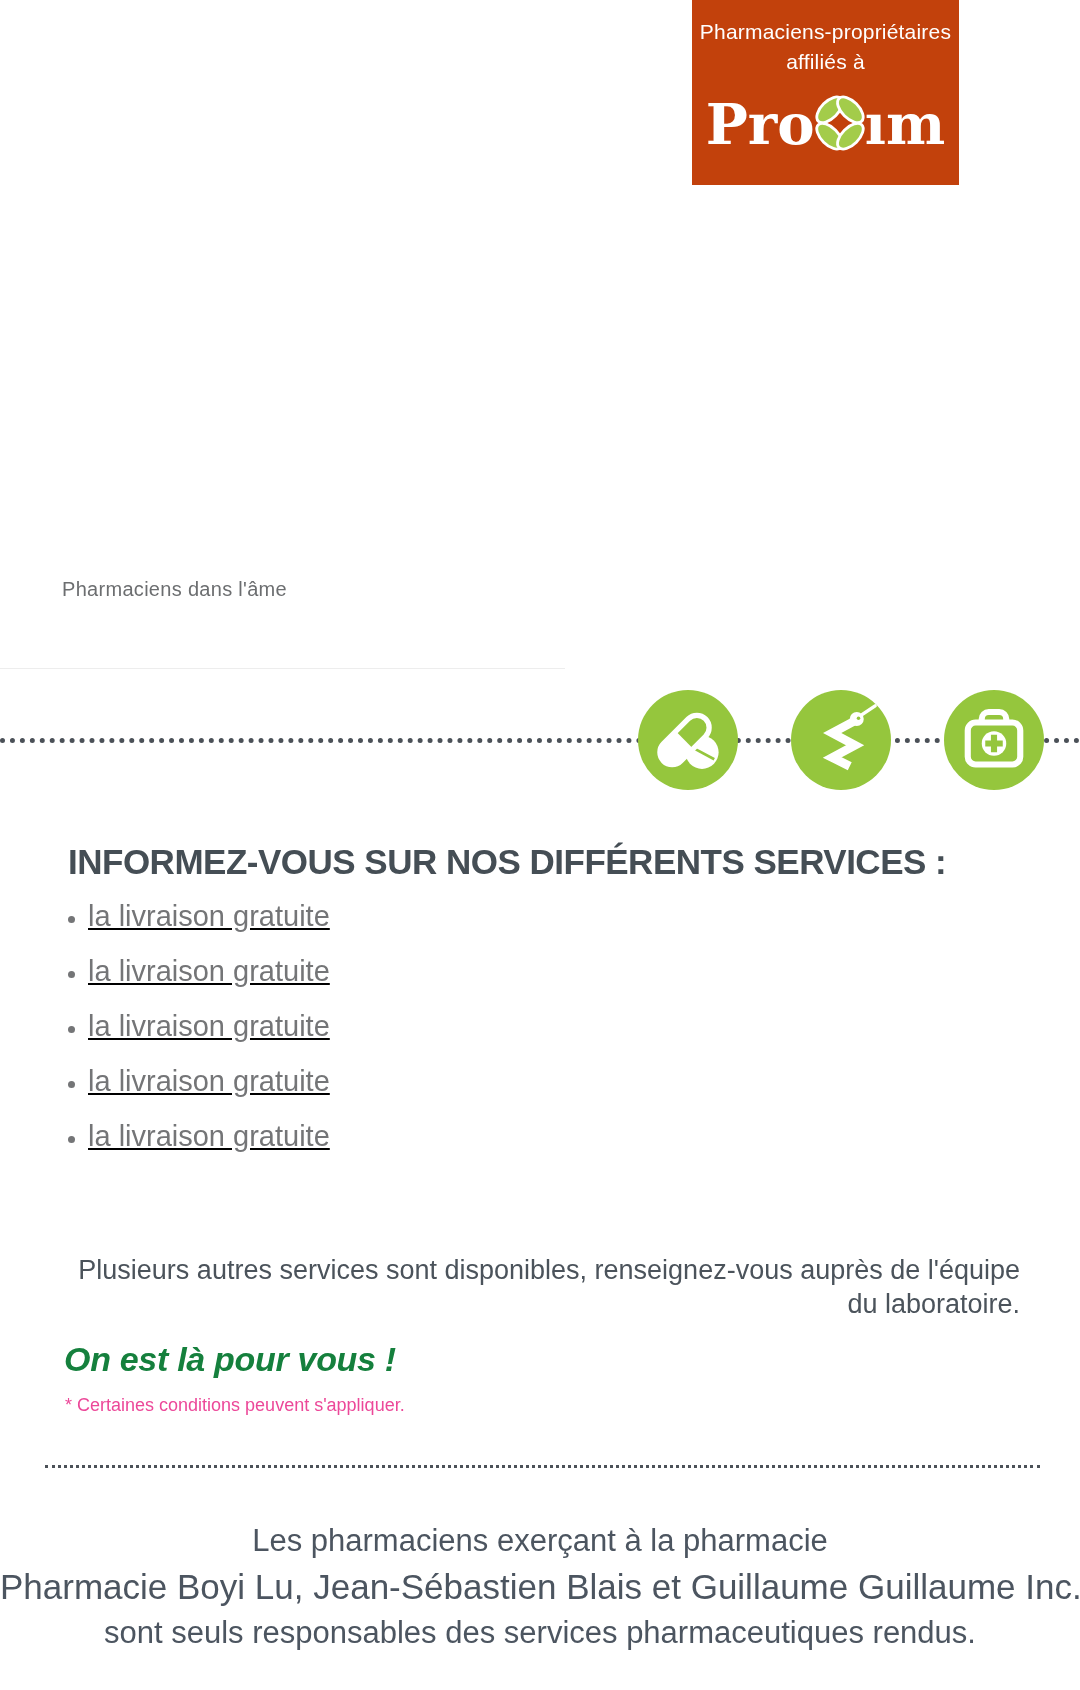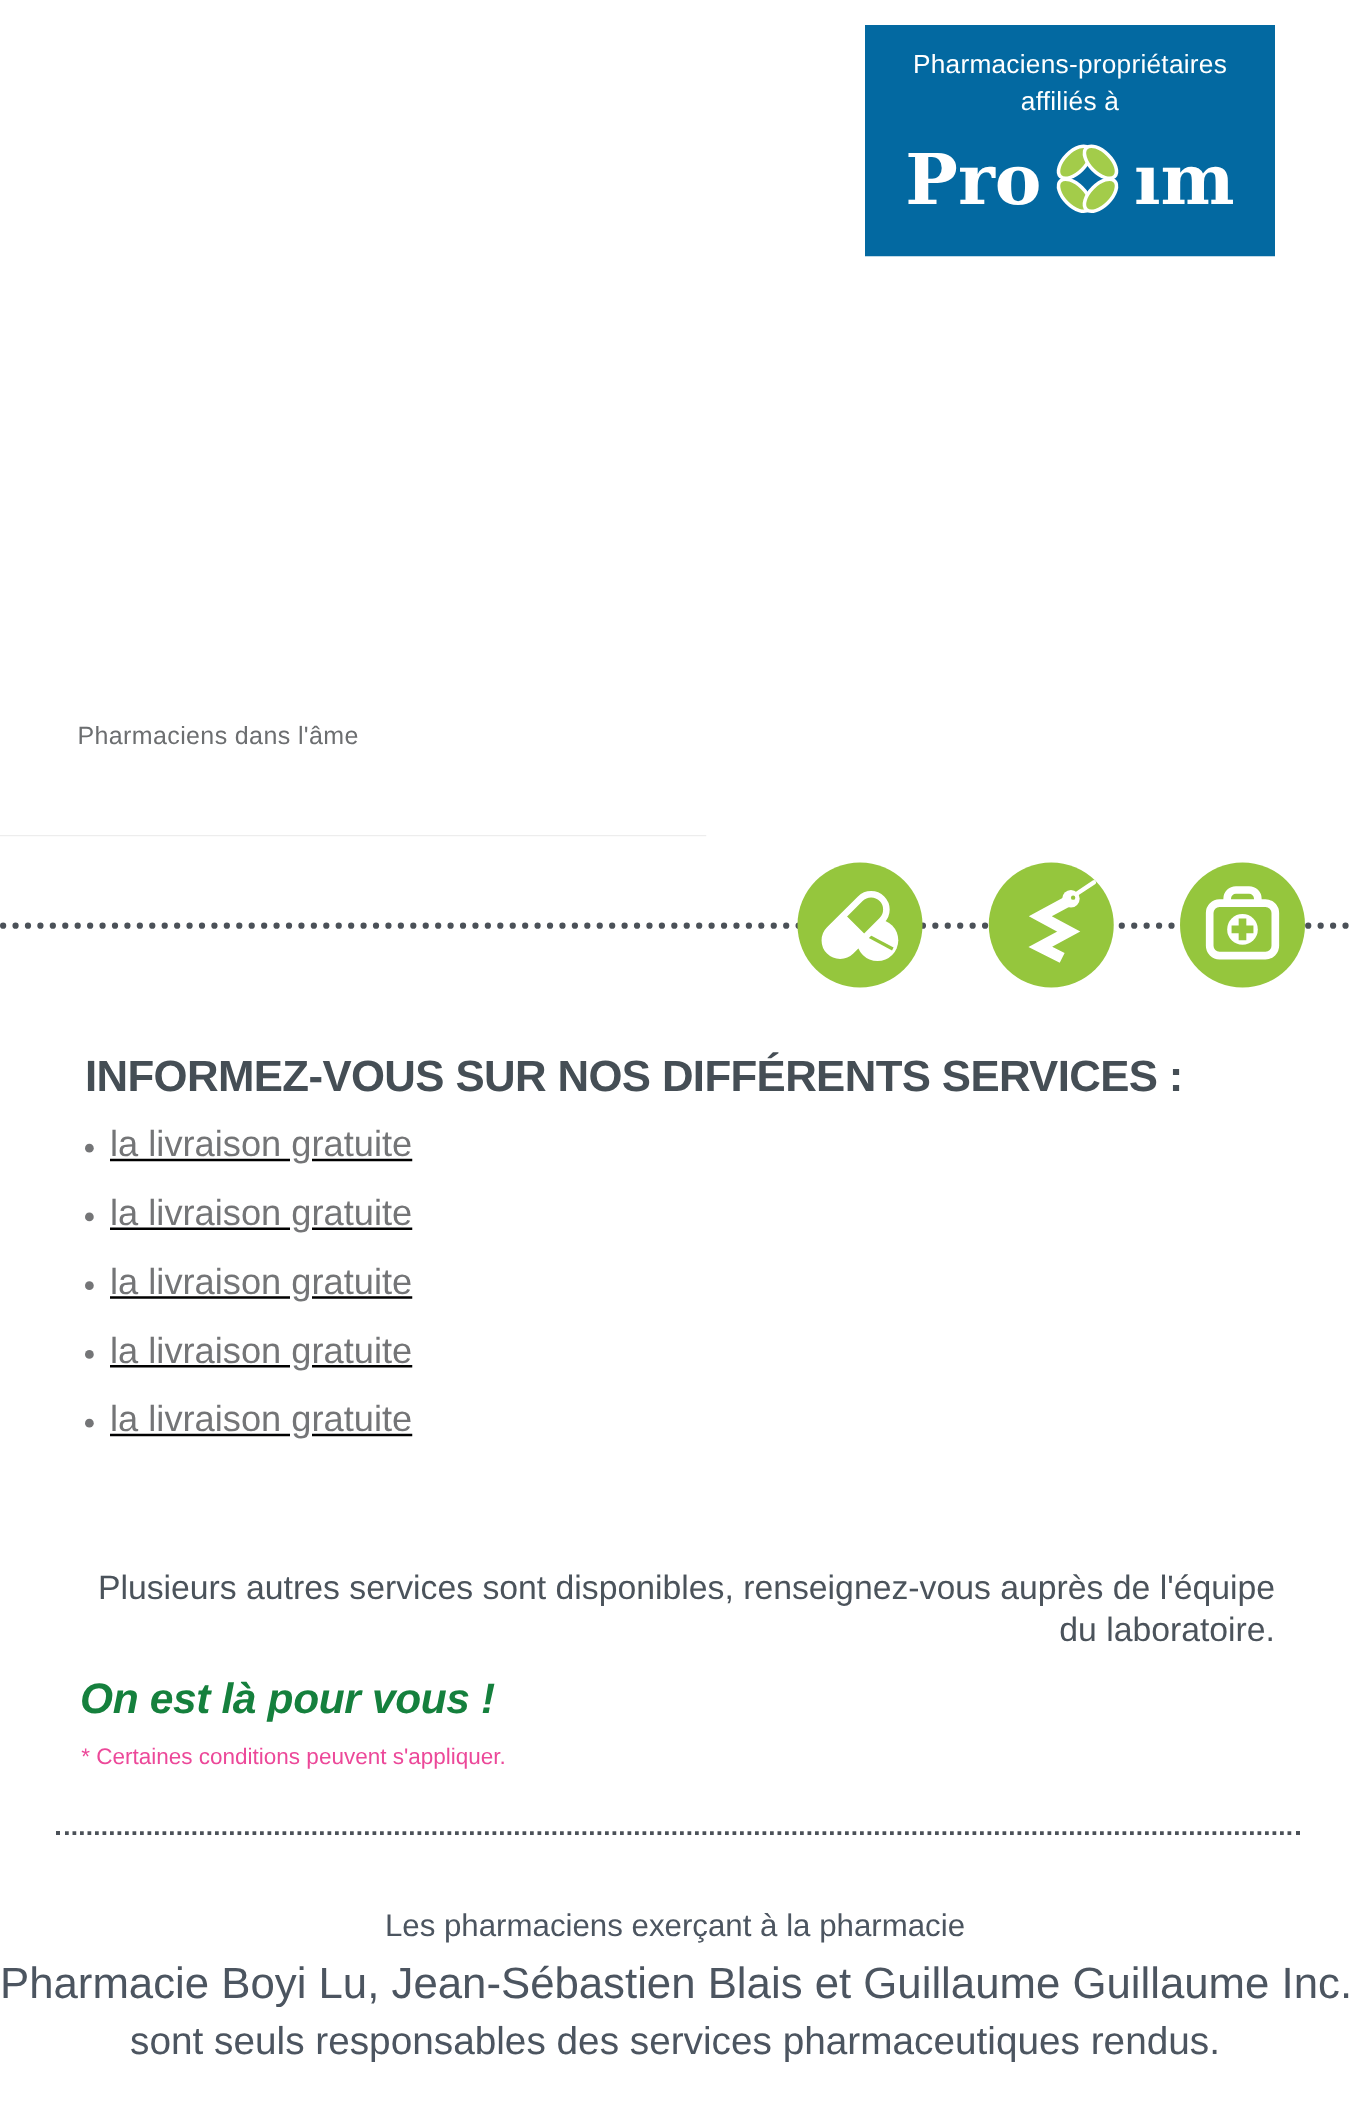--- a/index.html
+++ b/index.html
@@ -2,28 +2,28 @@
 <html><head>
 <meta charset="utf-8">
 <style>
   html,body{margin:0;padding:0;}
   body{
     width:1080px;height:1690px;position:relative;background:#ffffff;
     font-family:"Liberation Sans", sans-serif;overflow:hidden;
   }
   
   .logo-box{
-    position:absolute;left:692px;top:0;width:328px;height:185px;
-    background:#0369a1;color:#ffffff;text-align:center;margin-top:20px;
+    position:absolute;left:692px;top:0;width:267px;height:185px;
+    background:#c2410c;color:#ffffff;text-align:center;
   }
   .logo-box .aff{font-size:21px;line-height:30px;font-weight:400;letter-spacing:.2px;}
   .logo-box .aff1{margin-top:17px;}
   .wordmark{
     display:flex;align-items:center;justify-content:center;margin-top:7px;
-    font-family:"DejaVu Serif", serif;font-weight:700;font-size:56px;color:#fff;gap:12px;
+    font-family:"DejaVu Serif", serif;font-weight:700;font-size:56px;color:#fff;
   }
   .wordmark .wm-x{margin:0 -4px;position:relative;top:6px;}
   
   .small-tagline{
     position:absolute;left:62px;top:578px;font-size:20px;color:#6c6e70;letter-spacing:.3px;
   }
   .hairline{
     position:absolute;left:0;top:668px;width:565px;height:1px;background:#ededed;
   }
   
@@ -63,21 +63,21 @@
   }
   .dots-bottom{
     position:absolute;left:45px;top:1465px;width:995px;height:0;
     border-top:3px dotted #4b5158;
   }
   
   .footer{
     position:absolute;left:0;top:1518px;width:1080px;text-align:center;color:#4c5560;
     overflow:hidden;
   }
-  .footer .f1{font-size:25px;line-height:46px;}
+  .footer .f1{font-size:31px;line-height:46px;}
   .footer .f2{font-size:35px;line-height:46px;white-space:nowrap;}
   .footer .f3{font-size:31px;line-height:46px;}
 </style>
 </head>
 <body>
 
 <div class="logo-box">
   <div class="aff aff1">Pharmaciens-propriétaires</div>
   <div class="aff">affiliés à</div>
   <div class="wordmark">

